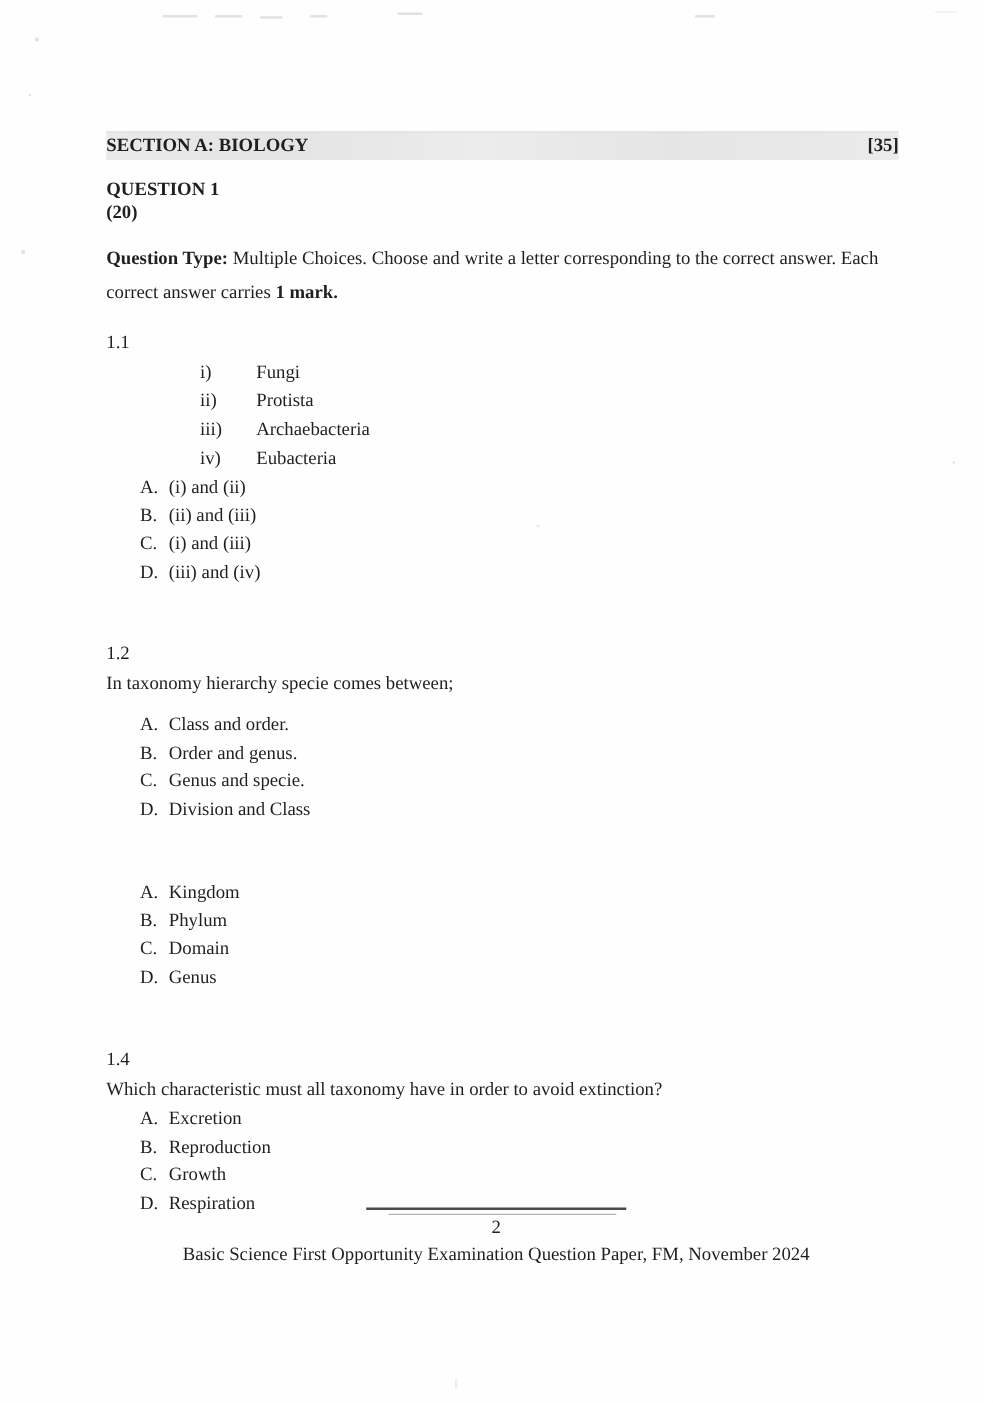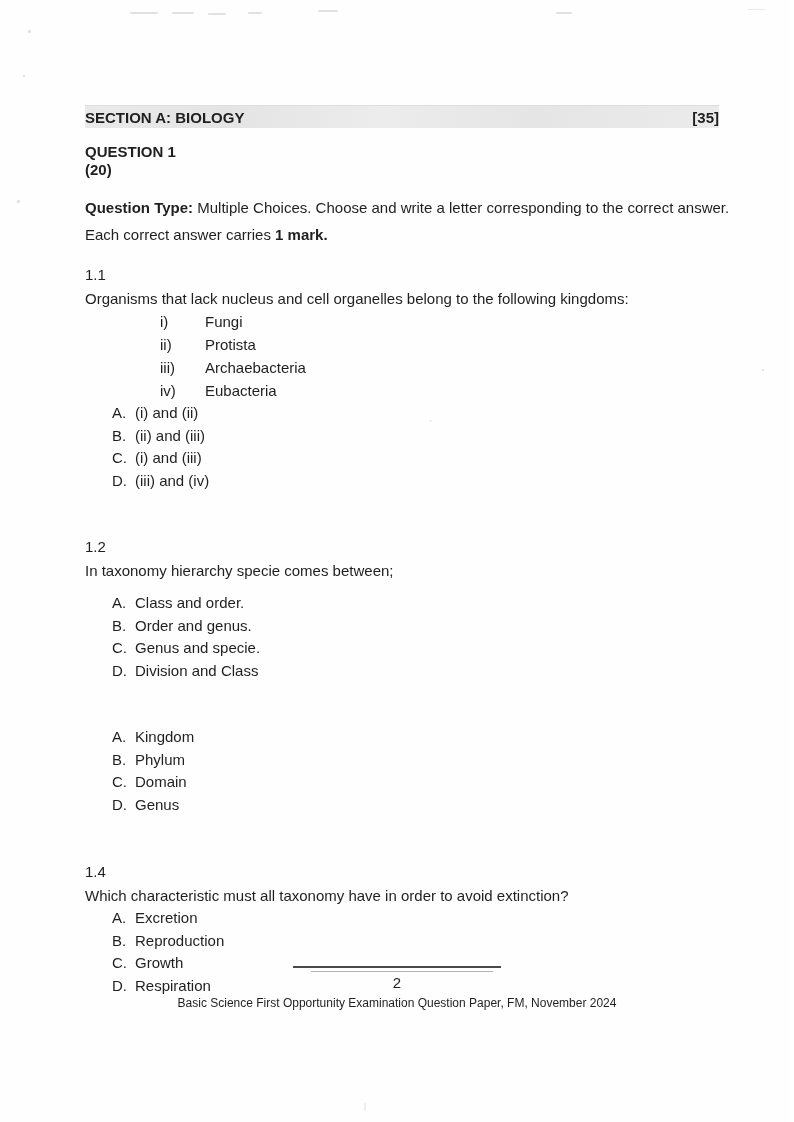--- a/index.html
+++ b/index.html
@@ -1,21 +1,21 @@
 <!DOCTYPE html>
 <html><head>
 <meta charset="utf-8">
 <style>
   html, body { margin: 0; padding: 0; background: #ffffff; }
   .page {
     position: relative;
     width: 788px;
     height: 1122px;
     background: #fefefe;
-    font-family: Liberation Sans, sans-serif;
+    font-family: Liberation Serif, serif;
     color: #1f1f1f;
     font-size: 15px;
     overflow: hidden;
   }
   .content {
     position: absolute;
     left: 85px;
     top: 0;
     width: 634px;
   }
@@ -75,21 +75,21 @@
     margin: 0 auto;
   }
   .footer-rule-light {
     width: 182px;
     height: 1px;
     background: #b2b2b2;
     margin: 3px auto 0;
     transform: translateX(5px);
   }
   .page-number { margin-top: 2px; font-size: 15px; }
-  .footer-line { margin-top: 5px; font-size: 12px; }
+  .footer-line { margin-top: 5px; font-size: 15px; }
   .artifact { position: absolute; background: #c9c9c9; opacity: .55; border-radius: 1px; }
 </style>
 </head>
 <body>
 
 <div class="page">
 
   <div class="artifact" style="left:130px; top:12px; width:28px; height:2px;"></div>
   <div class="artifact" style="left:172px; top:12px; width:22px; height:2px;"></div>
   <div class="artifact" style="left:208px; top:13px; width:18px; height:2px;"></div>
@@ -114,21 +114,20 @@
     <div class="q-header">
       <span>QUESTION 1</span>
       <span>(20)</span>
     </div>
 
     <p class="instructions"><b>Question Type:</b><span> Multiple Choices. Choose and write a letter corresponding to the correct answer. Each correct answer carries </span><b>1 mark.</b></p>
 
     <div class="question">
       <div class="q-row">
         <span class="q-num">1.1</span>
-        <span class="q-text">Organisms that lack nucleus and cell organelles belong to the following kingdoms:</span>
       </div>
       <div>
         <div class="roman-row">
           <span class="roman-label">i)</span>
           <span>Fungi</span>
         </div>
         <div class="roman-row">
           <span class="roman-label">ii)</span>
           <span>Protista</span>
         </div>

